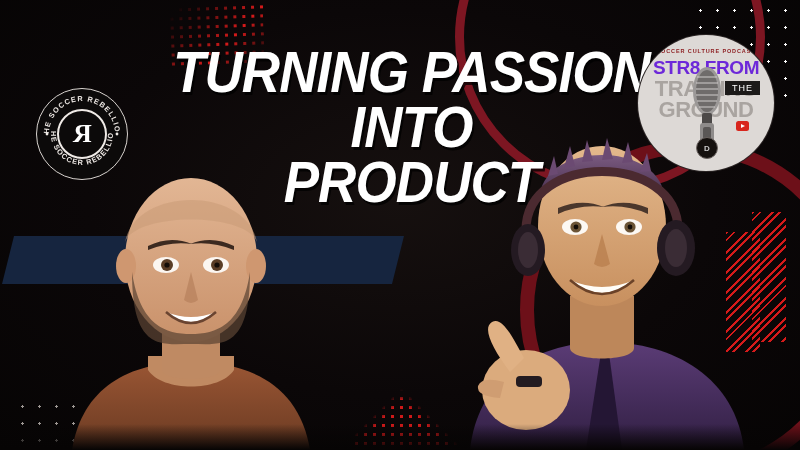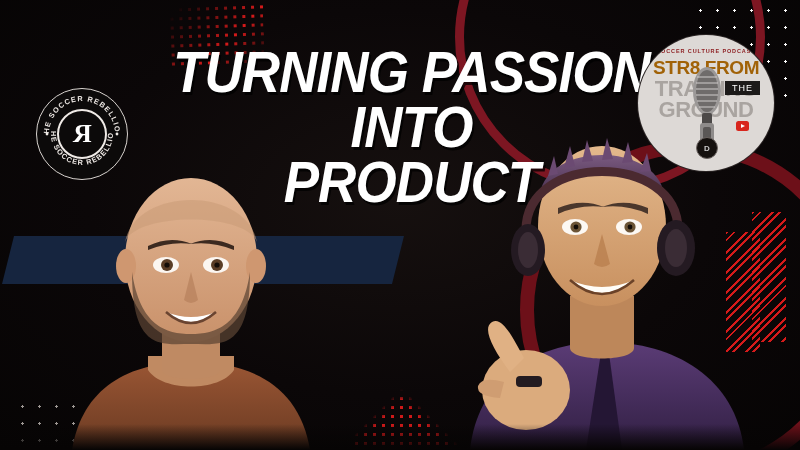--- a/index.html
+++ b/index.html
@@ -51,21 +51,21 @@
   .badge .inner{width:46px;height:46px;border-radius:50%;border:2.5px solid #efeae6;
       display:flex;align-items:center;justify-content:center;}
   .badge .mono{color:#fff;font-size:26px;font-weight:bold;transform:scaleX(-1);
       font-family:"Liberation Serif",serif;}
 
   
   .podcast{position:absolute;left:638px;top:35px;width:136px;height:136px;border-radius:50%;
       background:#ddd9d6;overflow:hidden;box-shadow:0 0 0 1px #2a2424;}
   .pc-top{position:absolute;top:13px;left:0;right:0;text-align:center;color:#8e1f22;
       font-size:5.5px;font-weight:bold;letter-spacing:.9px;}
-  .pc-main{position:absolute;top:22px;left:0;right:0;text-align:center;color:#a16207;
+  .pc-main{position:absolute;top:22px;left:0;right:0;text-align:center;color:#6d28d9;
       font-size:19px;font-weight:bold;letter-spacing:-.4px;
       font-family:"Liberation Sans",sans-serif;}
   .pc-the{position:absolute;top:46px;right:14px;background:#1c1a19;color:#fff;
       font-size:9px;font-weight:normal;padding:2px 7px;letter-spacing:1px;}
   .pc-ghost{position:absolute;top:44px;left:0;right:0;text-align:center;color:#a9a4a0;
       font-size:22px;font-weight:bold;line-height:.94;letter-spacing:-.5px;}
   .pc-mic{position:absolute;left:52px;top:30px;width:34px;height:100px;}
   .pc-yt{position:absolute;right:25px;top:86px;width:13px;height:10px;background:#d8261d;
       border-radius:2.5px;display:flex;align-items:center;justify-content:center;}
   .pc-yt i{width:0;height:0;border-left:4px solid #fff;border-top:2.5px solid transparent;

